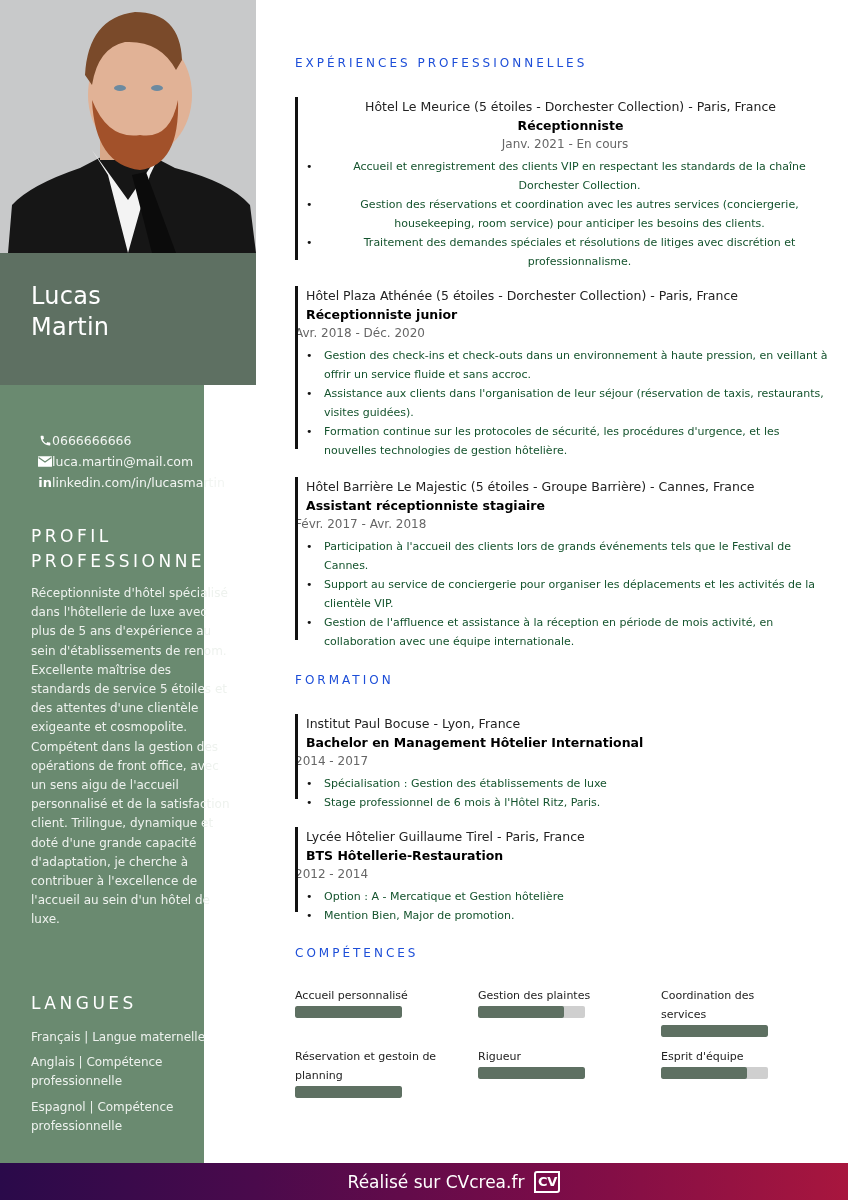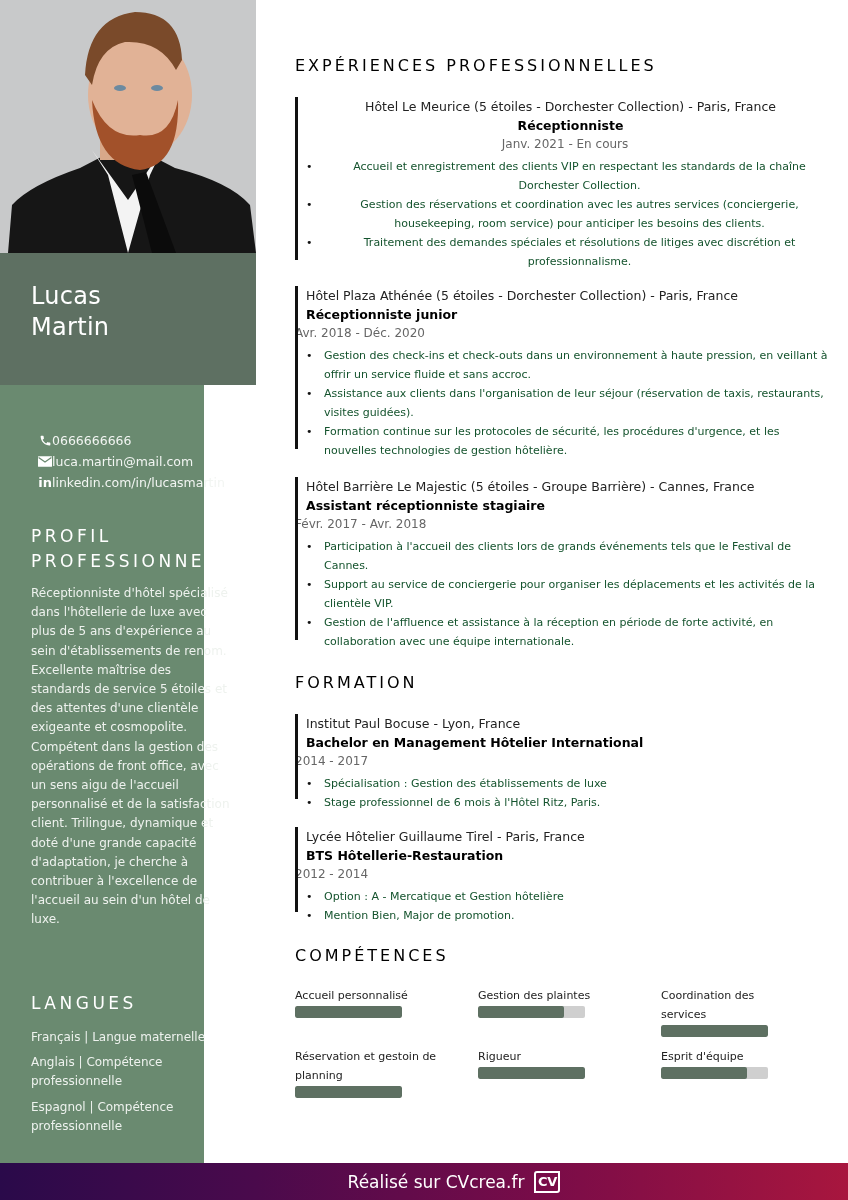--- a/index.html
+++ b/index.html
@@ -15,21 +15,21 @@
   .contacts { position: absolute; left: 24px; top: 430px; width: 225px; }
   .contact-row { display: flex; align-items: center; height: 21px; color: #f2f5f2; font-size: 12.5px; }
   .contact-row .ic { width: 28px; display: flex; align-items: center; justify-content: flex-end; }
 
   .side-section { position: absolute; left: 31px; width: 200px; }
   .side-title { color: #ffffff; font-size: 17px; letter-spacing: 3.5px; line-height: 25px; font-weight: 400; }
   .side-text { color: #eef2ee; font-size: 12px; line-height: 19.2px; margin-top: 10px; }
   .lang-item { color: #eef2ee; font-size: 12px; line-height: 19.2px; margin-bottom: 6px; }
 
   .main { position: absolute; left: 295px; top: 0; width: 540px; }
-  .sec-title { position: absolute; left: 0; font-size: 16px; letter-spacing: 3px; color: #000000; font-weight: 400; }
+  .sec-title { position: absolute; left: 0; font-size: 12px; letter-spacing: 3px; color: #1d4ed8; font-weight: 400; }
   .entry { position: absolute; left: 0; width: 540px; }
   .entry .bar { position: absolute; left: 0; top: 0; width: 2.5px; background: #111; }
   .entry .org { padding-left: 11px; font-size: 12.5px; line-height: 19px; color: #222; }
   .entry .role { padding-left: 11px; font-size: 12.5px; line-height: 19px; color: #000; font-weight: bold; }
   .entry .date { font-size: 12px; line-height: 19px; color: #666; }
   .entry ul { list-style: none; margin-top: 3px; padding-left: 29px; }
   .entry li { position: relative; font-size: 11px; line-height: 19px; color: #14532d; }
   .entry li::before { content: "•"; position: absolute; left: -18px; top: 0; color: #111; }
 
   .skills { position: absolute; left: 0; top: 986px; width: 540px; }
@@ -145,21 +145,21 @@
   </div>
 
   <div class="entry" style="top:477px;">
     <div class="bar" style="height:163px;"></div>
     <div class="org">Hôtel Barrière Le Majestic (5 étoiles - Groupe Barrière) - Cannes, France</div>
     <div class="role">Assistant réceptionniste stagiaire</div>
     <div class="date">Févr. 2017 - Avr. 2018</div>
     <ul>
       <li>Participation à l'accueil des clients lors de grands événements tels que le Festival de Cannes.</li>
       <li>Support au service de conciergerie pour organiser les déplacements et les activités de la clientèle VIP.</li>
-      <li>Gestion de l'affluence et assistance à la réception en période de forte activité, en collaboration avec une équipe internationale.</li>
+      <li>Gestion de l'affluence et assistance à la réception en période de mois activité, en collaboration avec une équipe internationale.</li>
     </ul>
   </div>
 
   <div class="sec-title" style="top:673px;">FORMATION</div>
 
   <div class="entry" style="top:714px;">
     <div class="bar" style="height:85px;"></div>
     <div class="org">Institut Paul Bocuse - Lyon, France</div>
     <div class="role">Bachelor en Management Hôtelier International</div>
     <div class="date">2014 - 2017</div>

